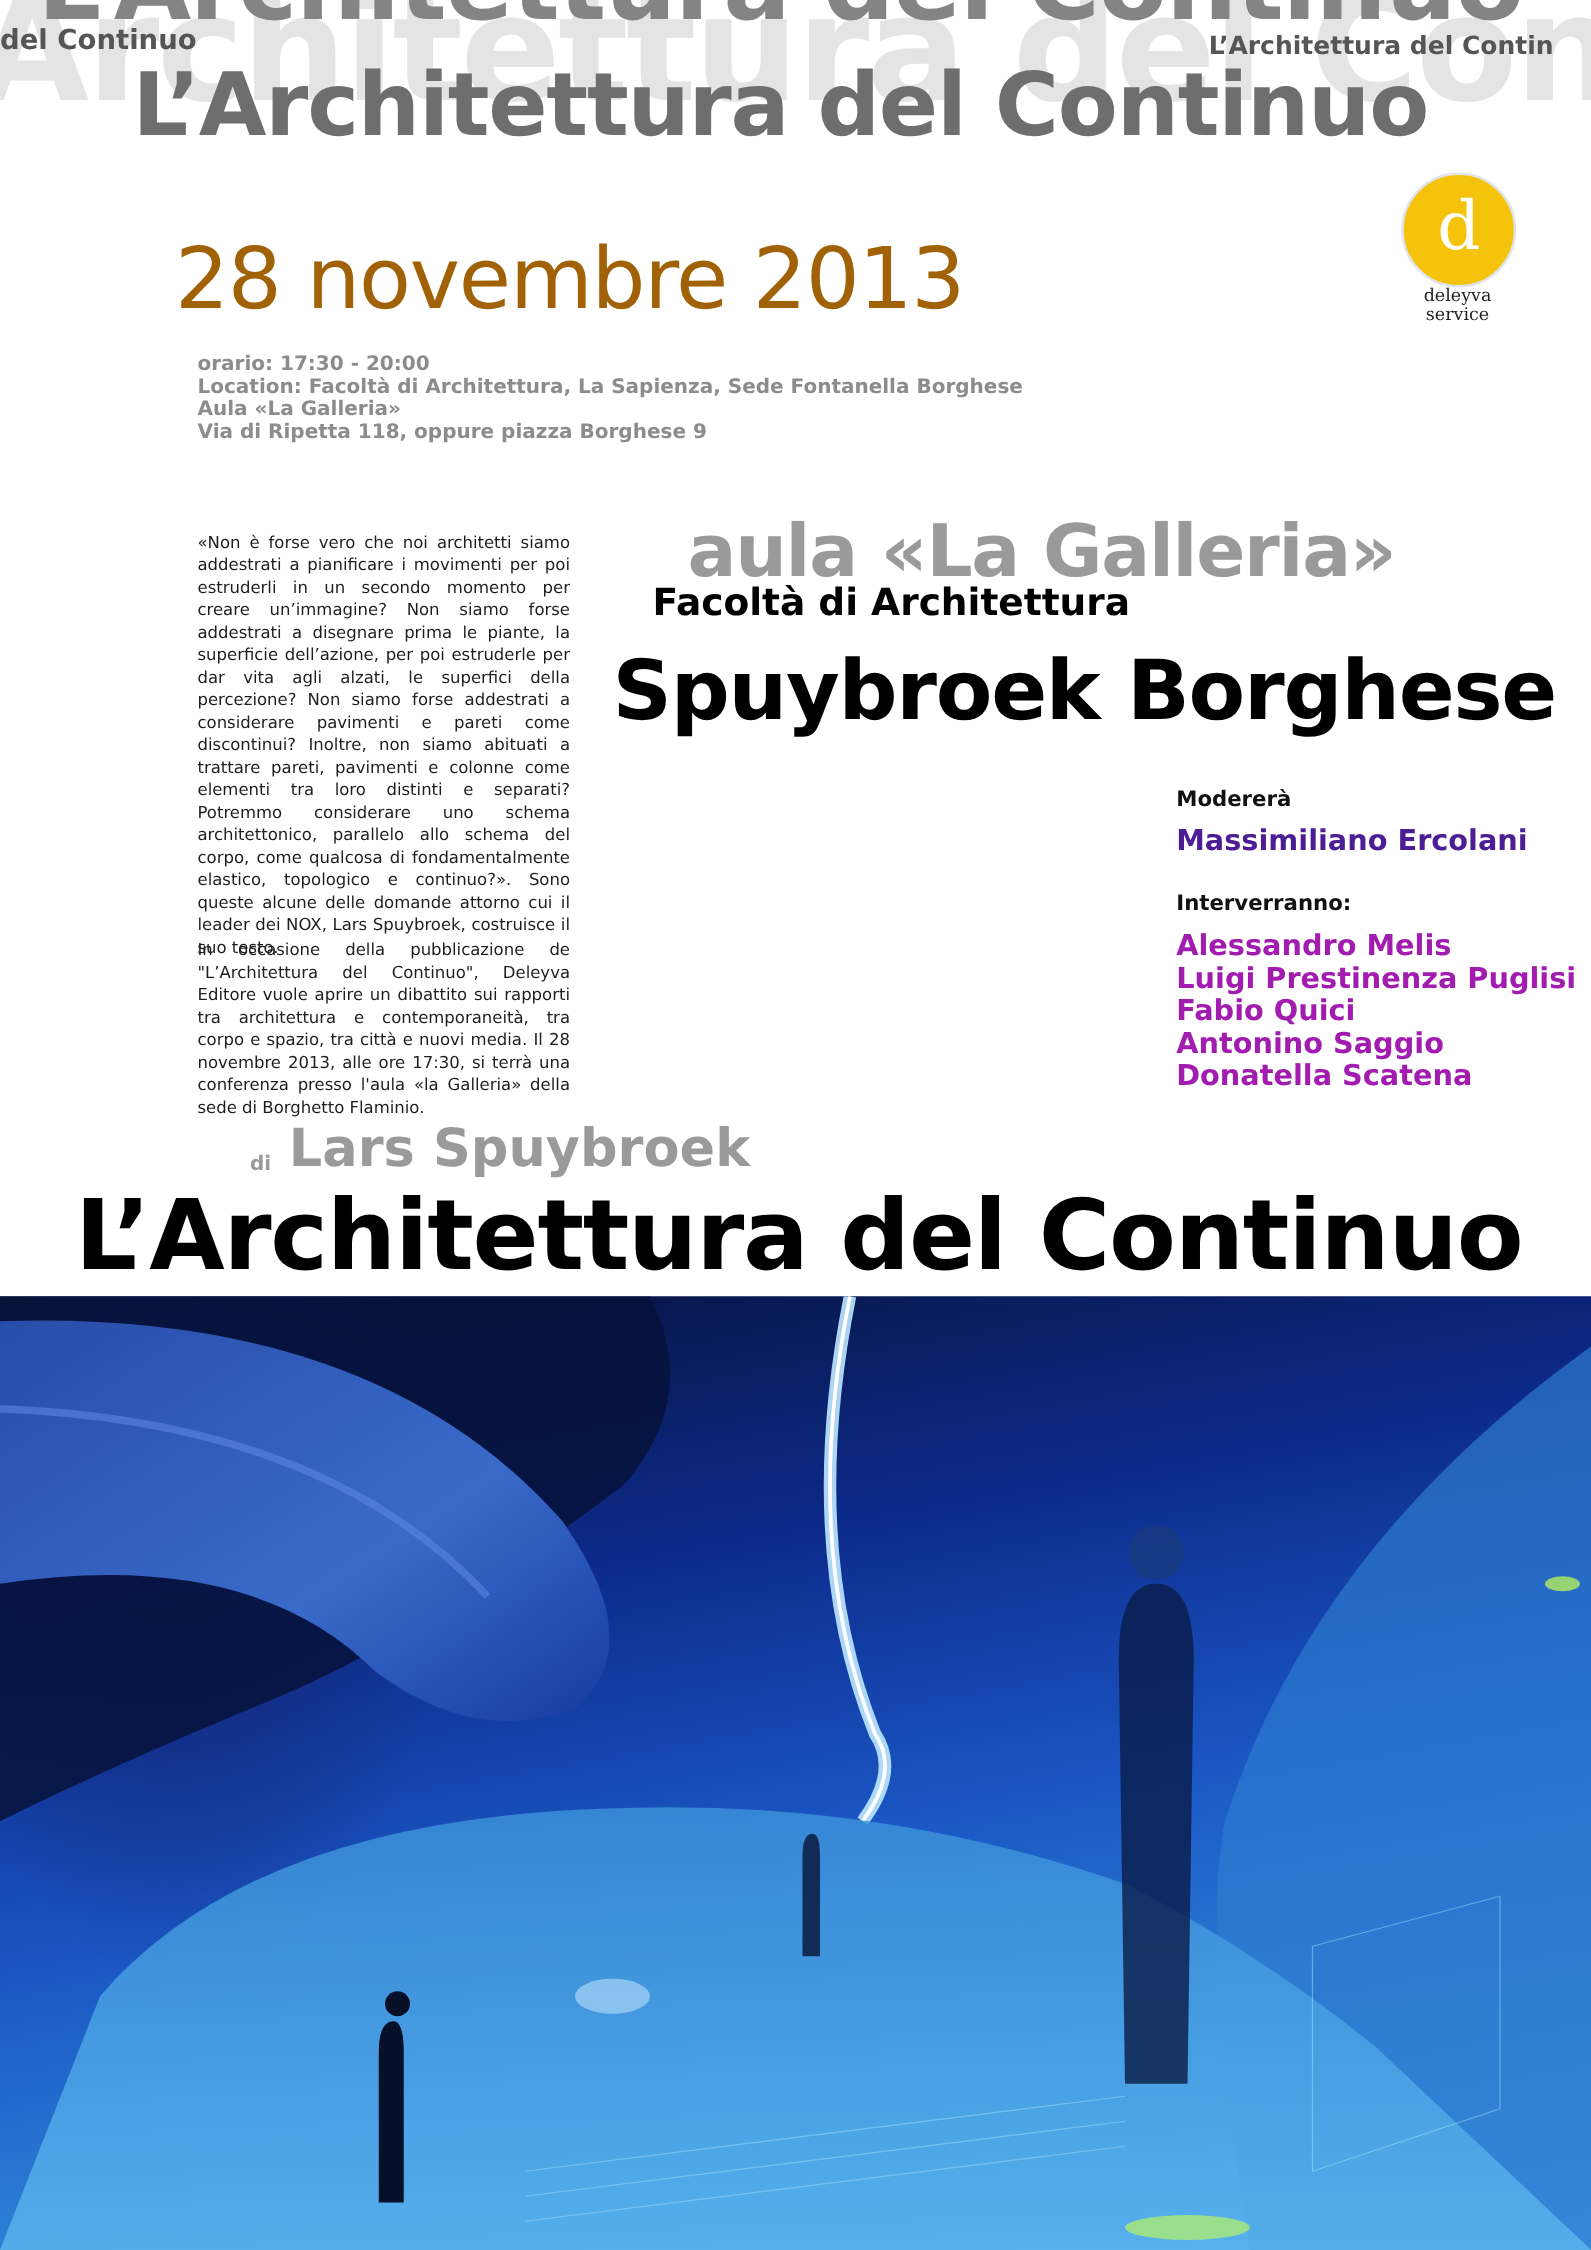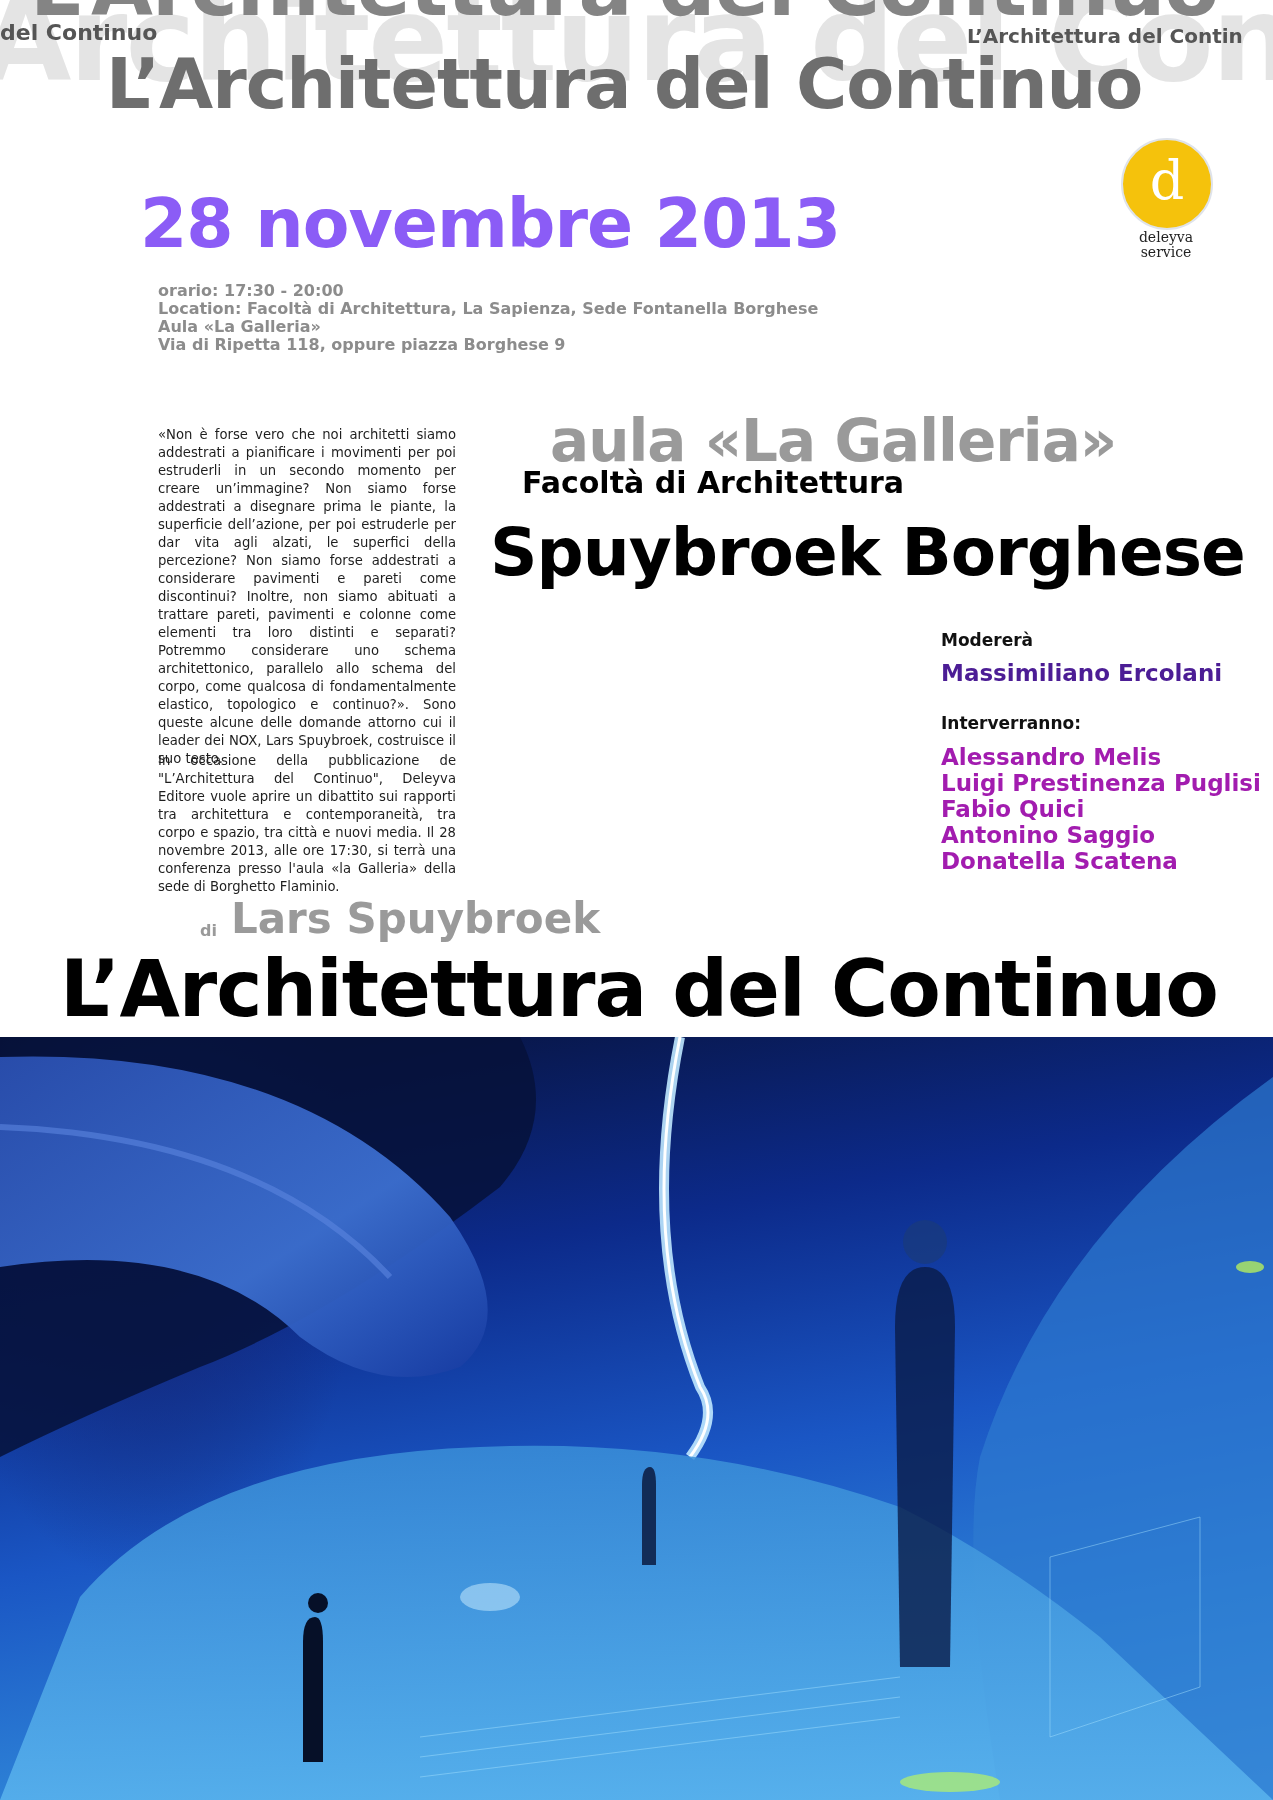--- a/index.html
+++ b/index.html
@@ -3,21 +3,21 @@
 <meta charset="utf-8">
 <style>
   html, body { margin:0; padding:0; }
   body { width:1273px; height:1800px; position:relative; overflow:hidden; background:#ffffff; font-family:"DejaVu Sans", sans-serif; }
   .abs { position:absolute; white-space:nowrap; }
   .ghost-huge { left:-20px; top:-20px; font-size:118px; font-weight:bold; color:#e4e4e4; letter-spacing:-2px; line-height:1; }
   .ghost-top { left:30px; top:-52px; font-size:80px; font-weight:bold; color:#848484; letter-spacing:-1px; line-height:1; }
   .small-left { left:0; top:20px; font-size:22px; font-weight:bold; color:#555; }
   .small-right { left:967px; top:24px; font-size:20px; font-weight:bold; color:#555; }
   .title-gray { left:106px; top:46px; font-size:70px; font-weight:bold; color:#6e6e6e; letter-spacing:-1px; line-height:1.1; }
-  .date { left:140px; top:190px; font-size:68px; font-weight:bold; color:#8b5cf6; letter-spacing:-1px; line-height:1; }
+  .date { left:140px; top:190px; font-size:68px; font-weight:normal; color:#a16207; letter-spacing:-1px; line-height:1; }
   .logo { left:1121px; top:138px; width:88px; height:88px; border-radius:50%; background:#f5c20c; border:2px solid #dfe3ea; display:flex; align-items:center; justify-content:center; }
   .logo-d { font-family:"DejaVu Serif", serif; font-size:54px; color:#fff; line-height:1; margin-top:-6px; }
   .logo-text { left:1126px; top:230px; width:80px; text-align:center; font-family:"DejaVu Serif", serif; font-size:14px; color:#222; line-height:1.05; white-space:normal; }
   .info { left:158px; top:264px; font-size:16px; font-weight:bold; color:#8c8c8c; line-height:18px; }
   .info .gap { height:18px; }
   .para { left:158px; width:298px; font-size:13.2px; color:#1e1e1e; line-height:18px; text-align:justify; white-space:normal; }
   .para1 { top:426px; }
   .para2 { top:752px; }
   .aula { left:550px; top:412px; font-size:58px; font-weight:bold; color:#9a9a9a; line-height:1; letter-spacing:-1px; }
   .facolta { left:522px; top:468px; font-size:30px; font-weight:bold; color:#000; line-height:1; }

